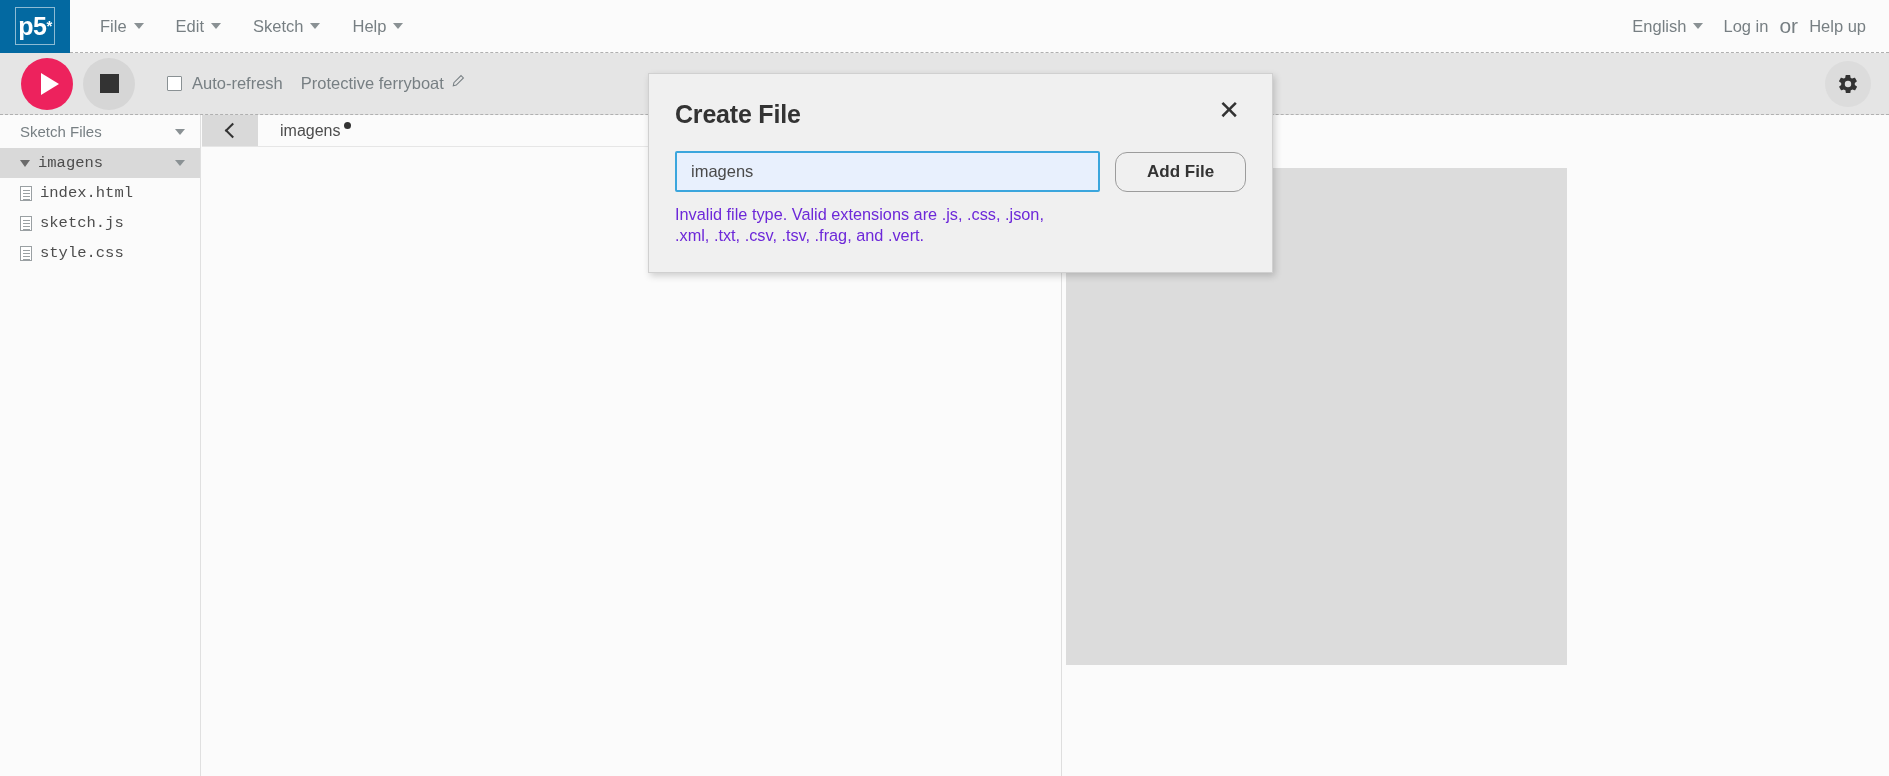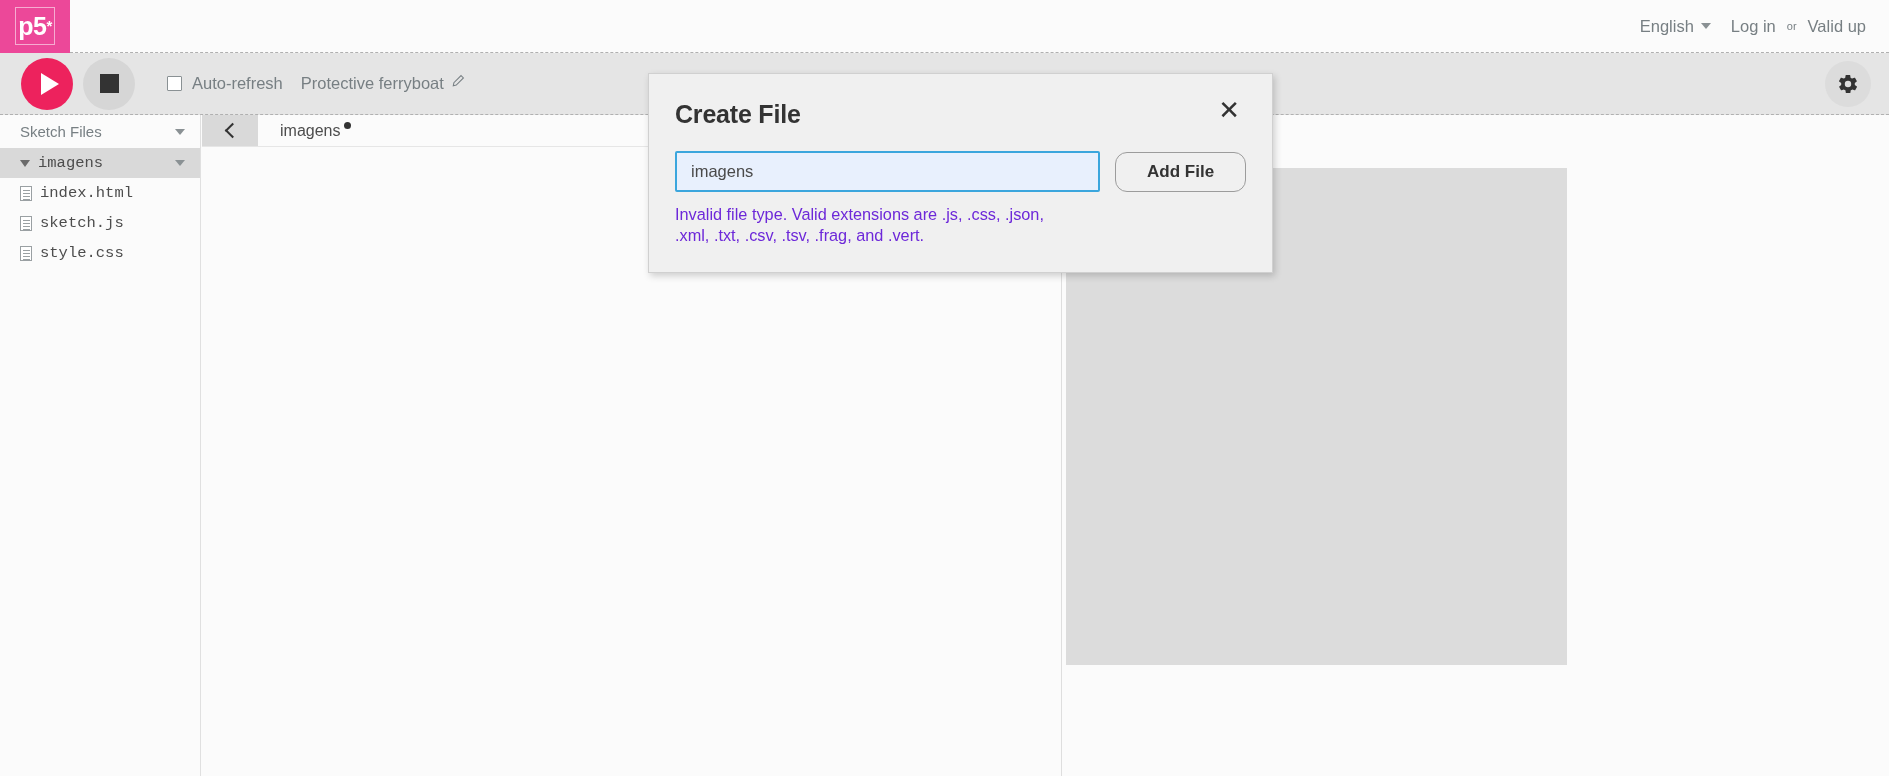--- a/index.html
+++ b/index.html
@@ -26,21 +26,21 @@
     width: 1889px;
     height: 53px;
     background: #fbfbfb;
     border-bottom: 1px dashed #b0b0b0;
     display: flex;
     align-items: center;
   }
   .logo {
     width: 70px;
     height: 53px;
-    background: #ec4899;
+    background: #0369a1;
     display: flex;
     align-items: center;
     justify-content: center;
     flex: none;
   }
   .logo-inner {
     width: 40px;
     height: 38px;
     border: 1px solid rgba(255,255,255,0.55);
     color: #ffffff;
@@ -86,21 +86,21 @@
   }
   .nav-right .nav-item { padding: 8px 13px; }
   .nav-plain {
     color: #777f83;
     font-size: 16.5px;
     padding: 0 7px;
     cursor: pointer;
   }
   .nav-or {
     color: #777f83;
-    font-size: 11px;
+    font-size: 21px;
     padding: 0 4px;
   }
 
   
   .toolbar {
     position: absolute;
     top: 53px; left: 0;
     width: 1889px;
     height: 62px;
     background: #e5e5e5;
@@ -374,29 +374,47 @@
 <div id="app">
 
   <div class="nav">
     <div class="logo">
       <div class="logo-inner">
         <span>p5</span>
           <sup>*</sup>
       </div>
     </div>
 
+    <div class="nav-menu">
+      <div class="nav-item">
+        <span>File</span>
+        <span class="caret"></span>
+      </div>
+      <div class="nav-item">
+        <span>Edit</span>
+        <span class="caret"></span>
+      </div>
+      <div class="nav-item">
+        <span>Sketch</span>
+        <span class="caret"></span>
+      </div>
+      <div class="nav-item">
+        <span>Help</span>
+        <span class="caret"></span>
+      </div>
+    </div>
 
     <div class="nav-right">
       <div class="nav-item">
         <span>English</span>
         <span class="caret"></span>
       </div>
       <span class="nav-plain">Log in</span>
       <span class="nav-or">or</span>
-      <span class="nav-plain">Valid up</span>
+      <span class="nav-plain">Help up</span>
     </div>
   </div>
 
   <div class="toolbar">
     <div class="btn-round btn-play">
       <div class="play-tri"></div>
     </div>
     <div class="btn-round btn-stop">
       <div class="stop-sq"></div>
     </div>

